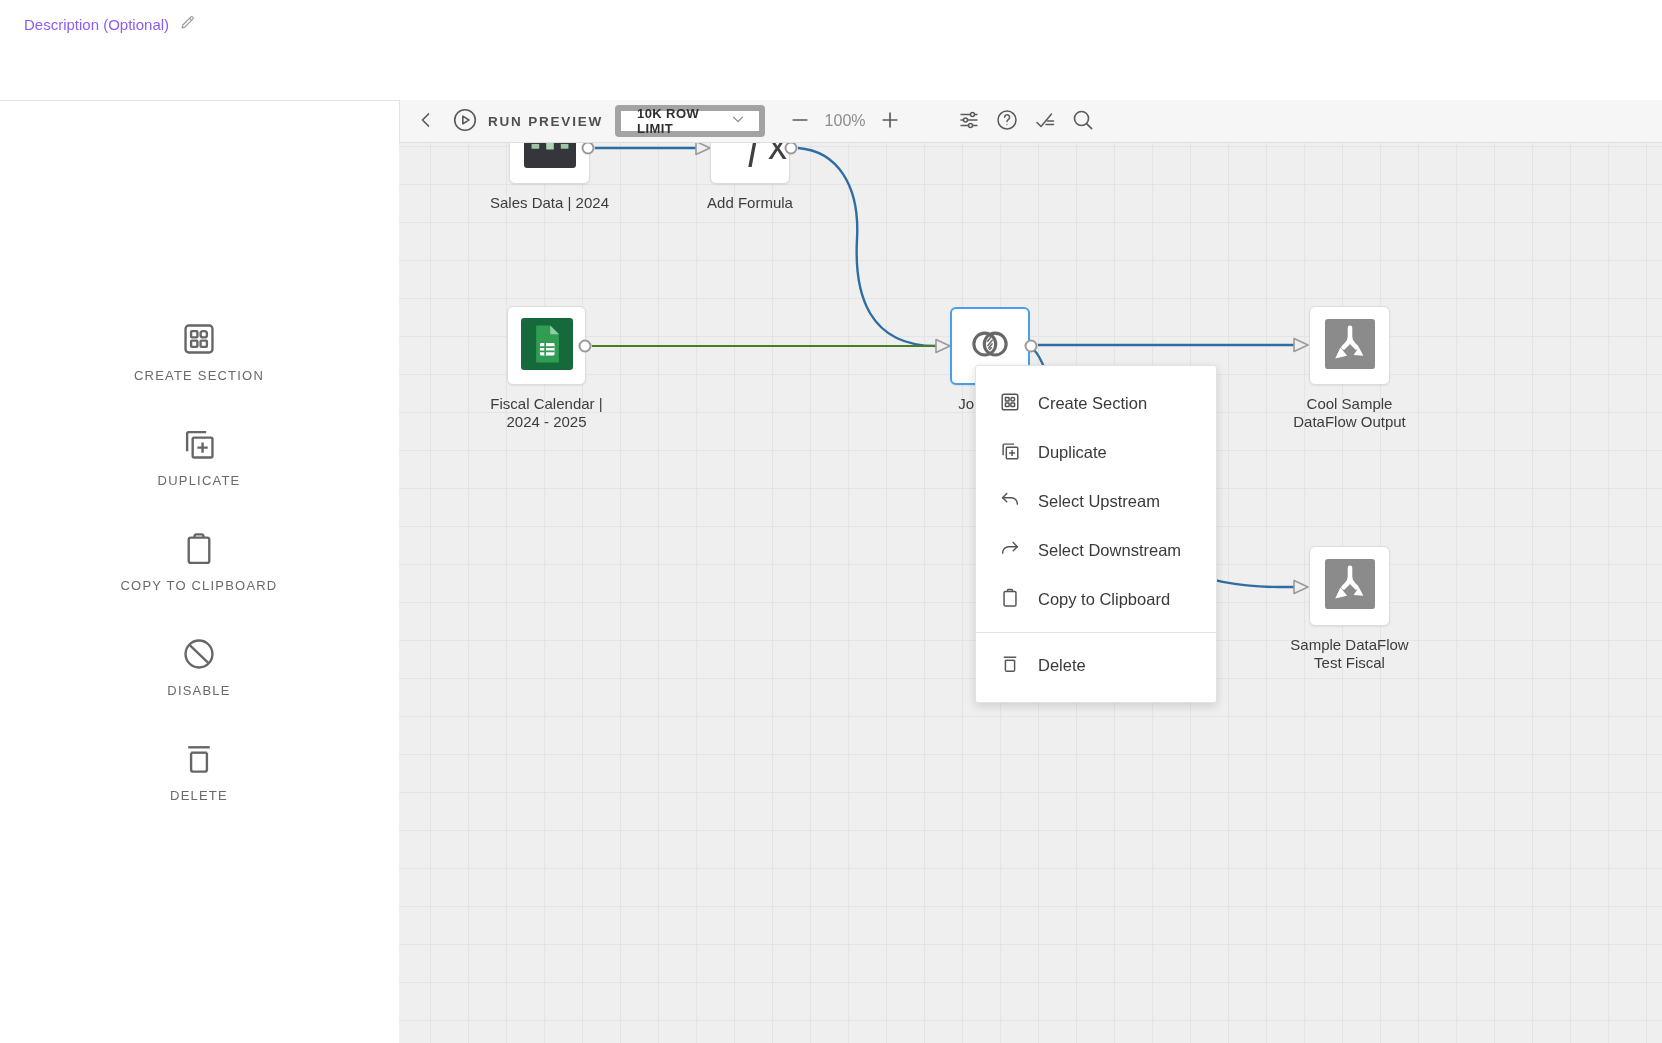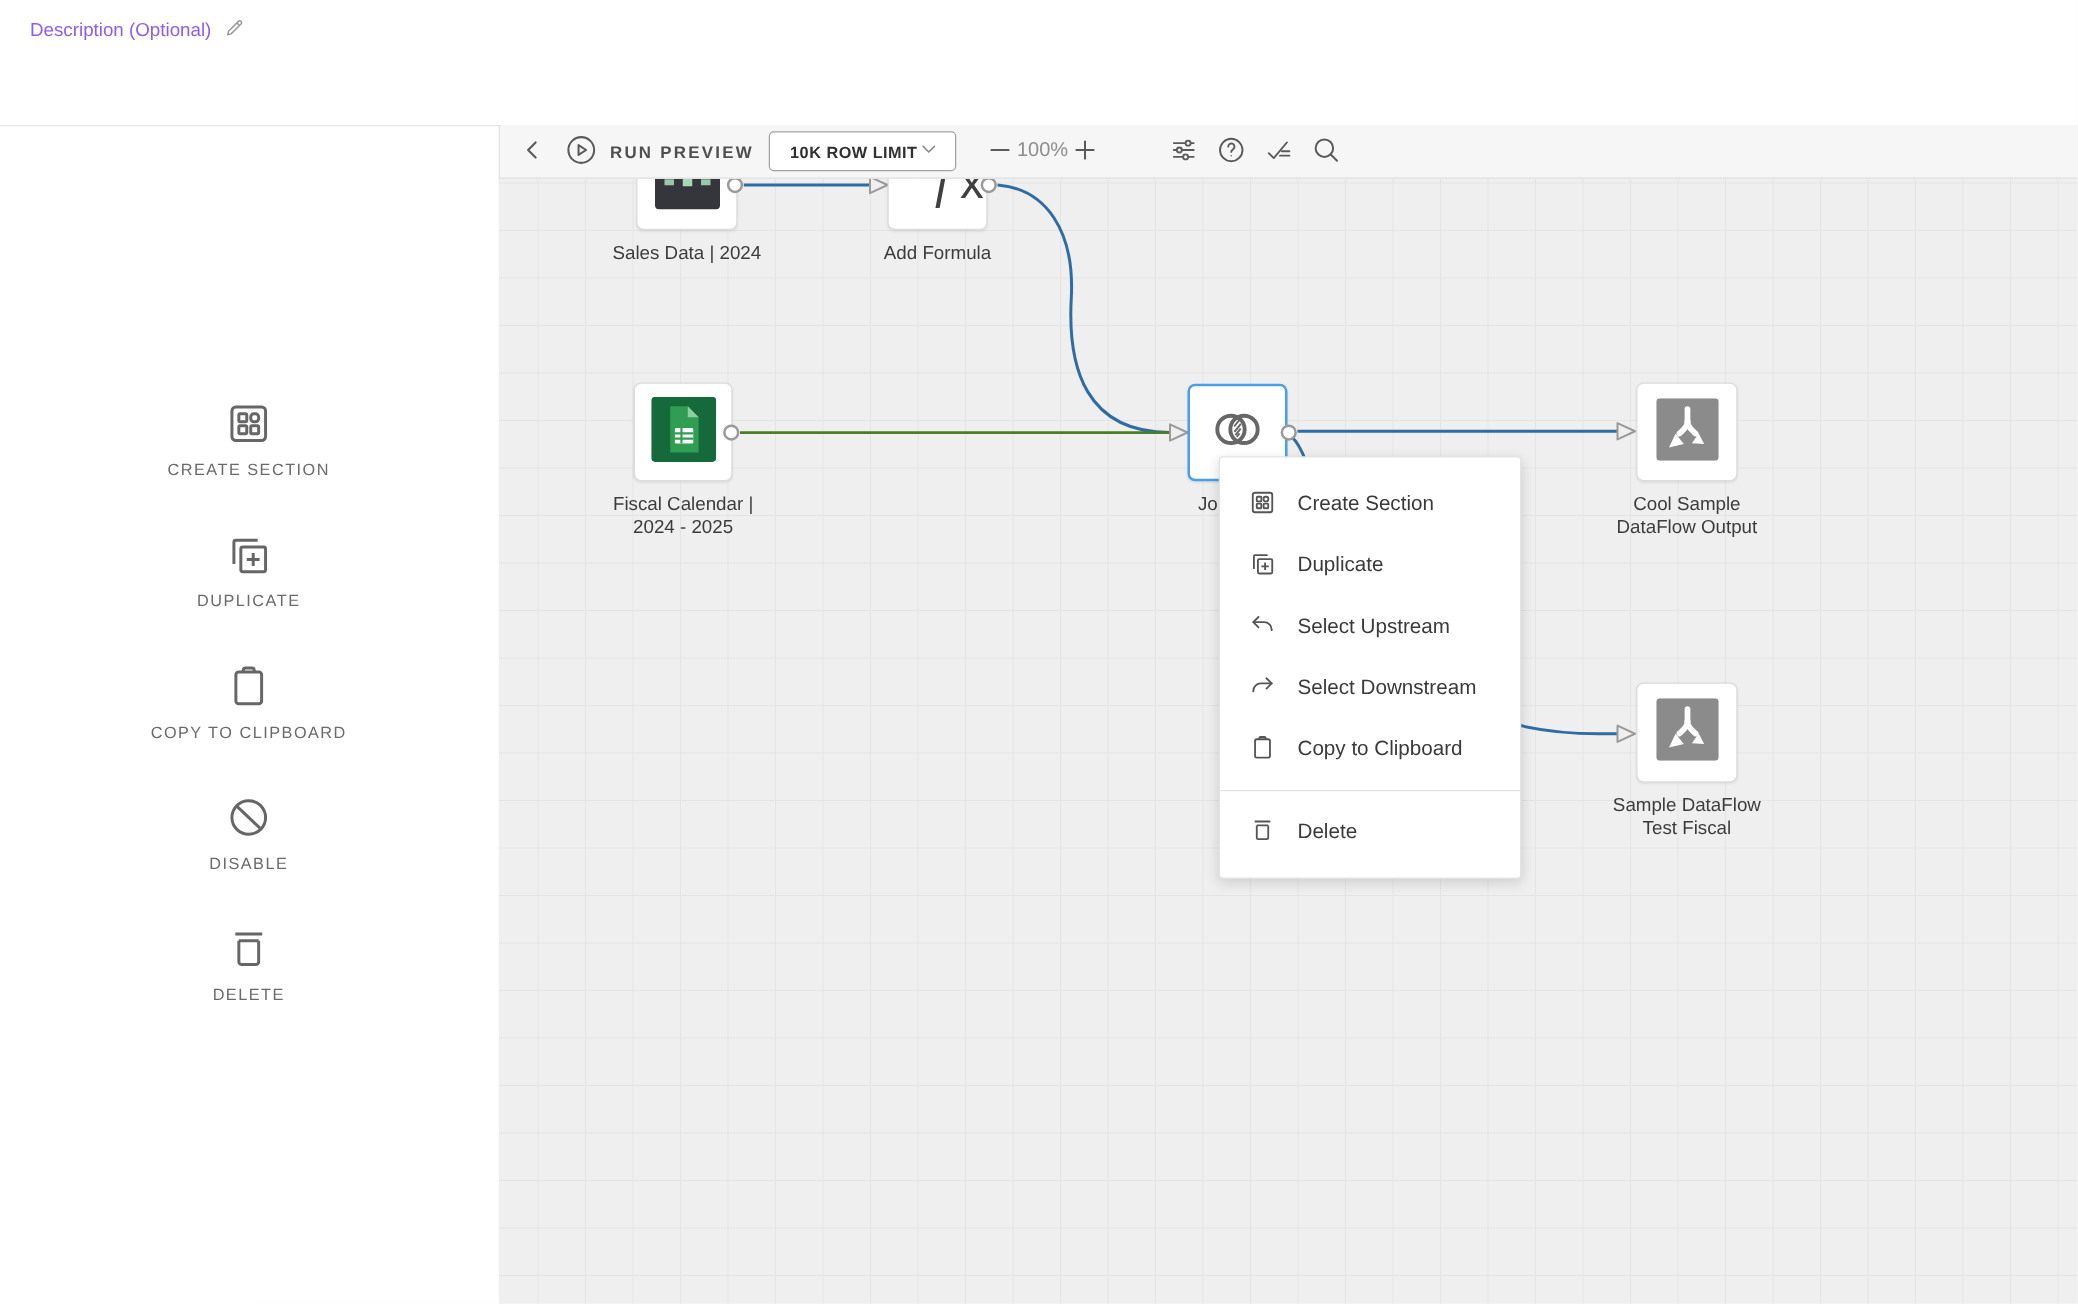--- a/index.html
+++ b/index.html
@@ -20,24 +20,24 @@
   .side-list{position:absolute;top:198px;left:0;width:398px;display:flex;flex-direction:column;}
   .side-item{height:105px;display:flex;flex-direction:column;align-items:center;justify-content:center;cursor:pointer;background:none;border:none;padding:0;}
   .side-item .lbl{margin-top:10px;font-size:13px;letter-spacing:1.2px;color:#6a6a6a;font-family:"Liberation Sans",sans-serif;}
   .side-item svg{display:block;}
   
   .toolbar{position:absolute;left:399px;top:100px;width:1263px;height:43px;background:#f6f6f6;
     border-bottom:1px solid #dedede;border-left:1px solid #e2e2e2;box-sizing:border-box;
     display:flex;align-items:center;padding-left:14px;z-index:6;}
   .tb-btn{background:none;border:none;padding:0;display:flex;align-items:center;cursor:pointer;font-weight:bold;}
   .tb-runtxt{font-size:13.5px;letter-spacing:1.8px;color:#4f4f4f;margin-left:10px;}
-  .tb-select{margin-left:12px;width:150px;height:32px;background:#fff;border:1px solid #a3a3a3;border-radius:4px;
+  .tb-select{margin-left:12px;width:150px;height:32px;background:#fff;border:6px solid #a3a3a3;border-radius:4px;
     display:flex;align-items:center;justify-content:space-between;padding:0 12px 0 16px;box-sizing:border-box;cursor:pointer;}
   .tb-select .val{font-size:13px;font-weight:700;color:#303030;letter-spacing:.4px;}
-  .tb-zoom{font-size:16px;color:#8d8d8d;margin:0 1px;min-width:44px;text-align:center;}
+  .tb-zoom{font-size:16px;color:#8d8d8d;margin:0 12px;min-width:44px;text-align:center;}
   .gap24{margin-left:24px;} .gap56{margin-left:56px;} .gap14{margin-left:14px;}
   
   .canvas-wrap{position:absolute;left:399px;top:143px;width:1263px;height:900px;overflow:hidden;
     background-color:var(--canvas-bg,#efefef);
     background-image:linear-gradient(to right,var(--grid-line,#e4e4e4) 1px,transparent 1px),
                      linear-gradient(to bottom,var(--grid-line,#e4e4e4) 1px,transparent 1px);
     background-size:38px 38px;background-position:31px 3px;z-index:1;}
   .wires{position:absolute;left:0;top:0;z-index:1;}
   .wire-blue{stroke:var(--wire-blue,#2e6da4);stroke-width:2.4;fill:none;}
   .wire-green{stroke:var(--wire-green,#487f26);stroke-width:2.2;fill:none;}

